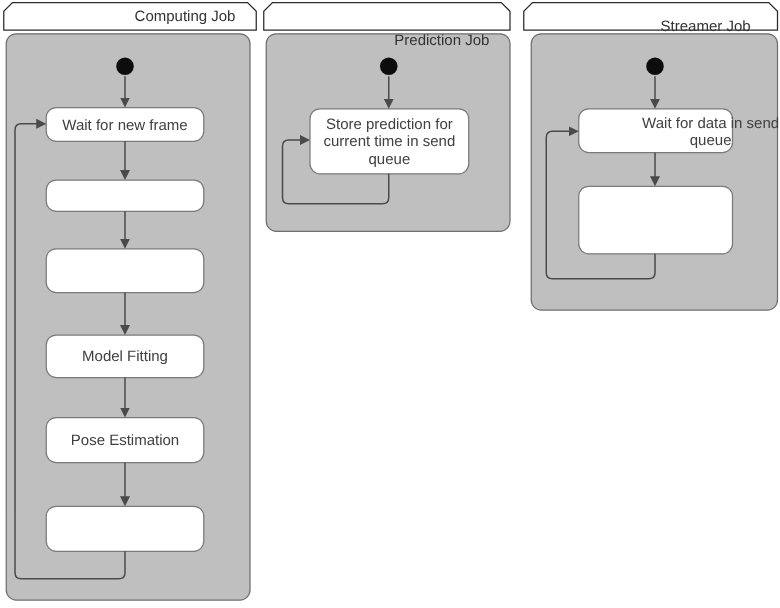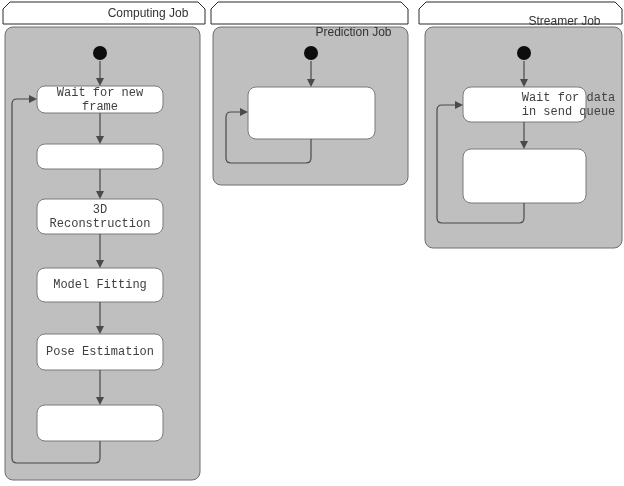--- a/index.html
+++ b/index.html
@@ -11,21 +11,21 @@
     display: flex;
     align-items: center;
     justify-content: center;
     text-align: center;
     font-size: 12px;
     line-height: 14px;
     color: #404040;
     pointer-events: none;
   }
   .lane-title { color: #333333; padding-left: 44px; }
-  .node-label { padding: 0 6px; box-sizing: border-box; font-family: Liberation Mono, monospace; }
+  .node-label { padding: 0 6px; box-sizing: border-box; }
   .pad-lg { padding: 0 18px; }
 </style>
 </head>
 <body>
 
 <div class="canvas">
 
   <svg width="624" height="486" viewBox="0 0 624 486">
     <defs>
       <marker id="arr" viewBox="0 0 8 8" refX="1" refY="4" markerWidth="8" markerHeight="8" orient="auto" markerUnits="userSpaceOnUse">
@@ -73,20 +73,20 @@
       <path d="M524,122 V142" marker-end="url(#arr)"></path>
       <path d="M524,203 V218 Q524,223 519,223 H442 Q437,223 437,218 V110 Q437,105 442,105 H456" marker-end="url(#arr)"></path>
     </g>
   </svg>
 
   <div class="label lane-title" style="left:3px; top:2px; width:202px; height:22px;">Computing Job</div>
   <div class="label lane-title" style="left:211px; top:2px; width:197px; height:22px;margin-top:19px;">Prediction Job</div>
   <div class="label lane-title" style="left:419px; top:2px; width:203px; height:38px;">Streamer Job</div>
 
   <div class="label node-label" style="left:37px; top:86px; width:126px; height:27px;">Wait for new frame</div>
-  <div class="label node-label" style="left:37px; top:199px; width:126px; height:35px;">3D Reconstruction</div>
   <div class="label node-label" style="left:37px; top:268px; width:126px; height:34px;">Model Fitting</div>
   <div class="label node-label" style="left:37px; top:334px; width:126px; height:36px;">Pose Estimation</div>
 
+  <div class="label node-label" style="left:248px; top:87px; width:127px; height:52px;">Store prediction for current time in send queue</div>
 
   <div class="label node-label" style="left:463px; top:87px; width:123px; height:35px;margin-left:44px;">Wait for data in send queue</div>
 
 </div>
 
 </body></html>

